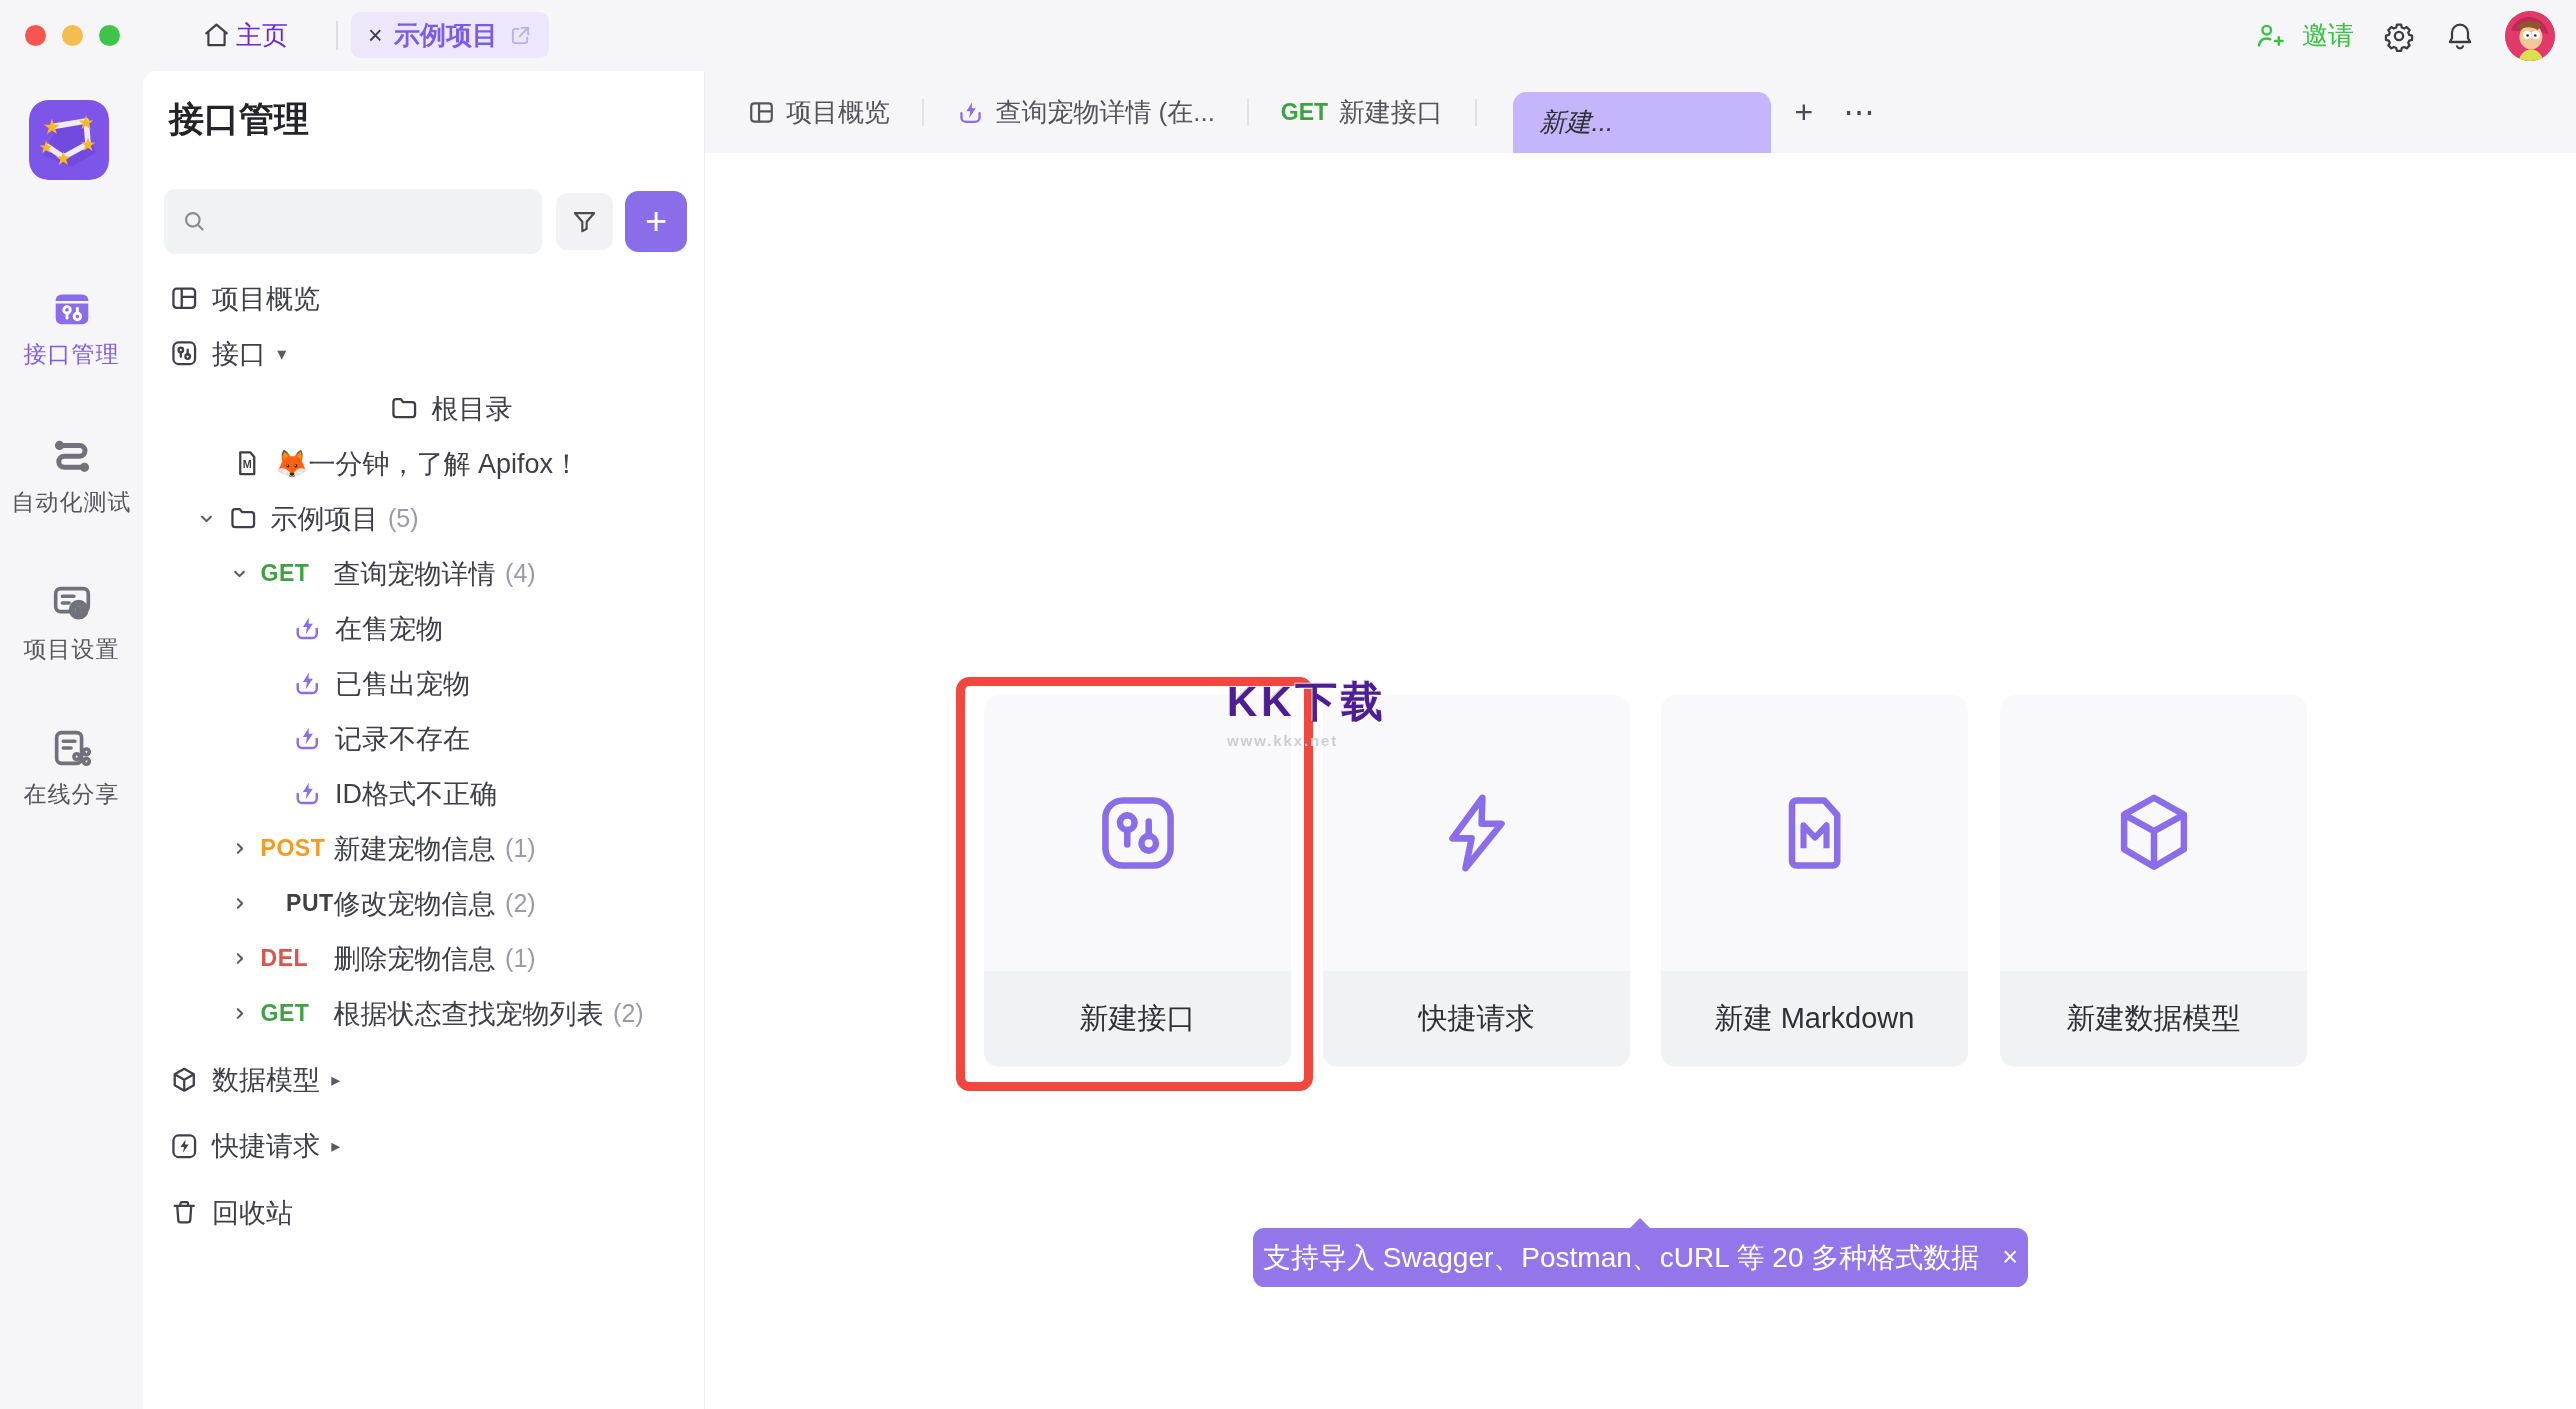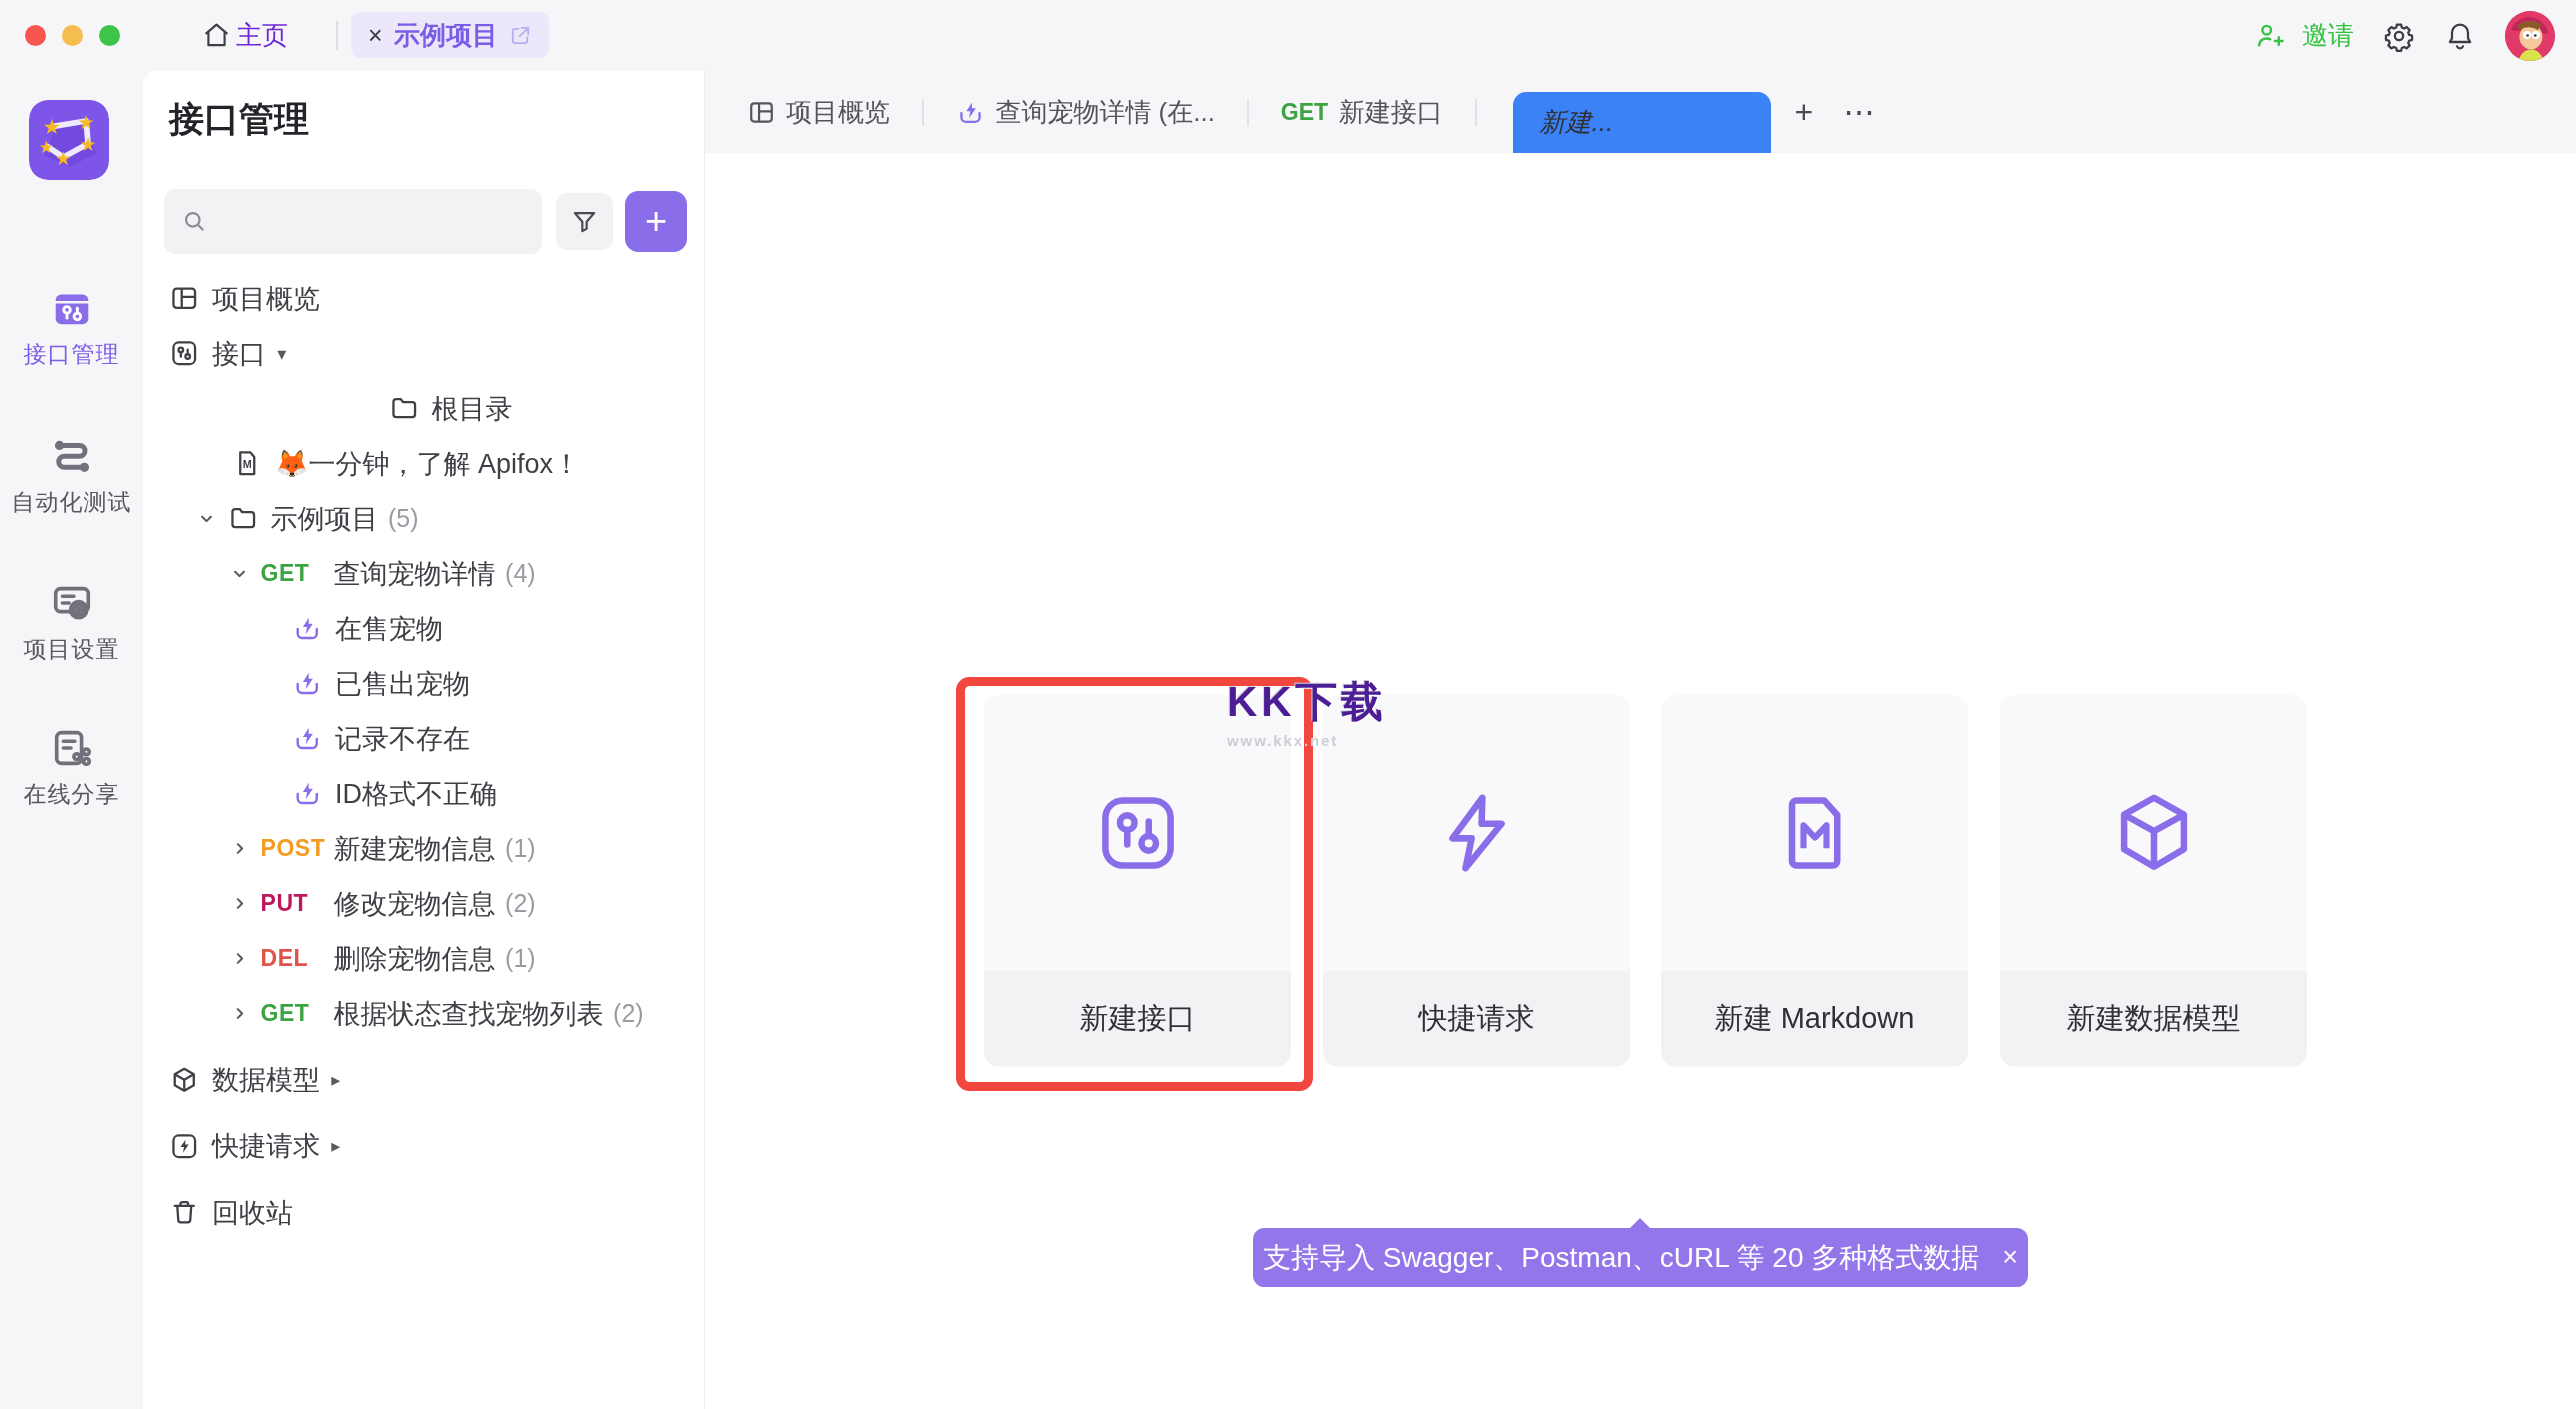--- a/index.html
+++ b/index.html
@@ -36,33 +36,33 @@
   .search-box{position:absolute;left:21px;top:0;width:378px;height:65px;background:#f1f2f4;border:none;border-radius:11.4px;box-sizing:border-box;padding-left:61px;font-size:25px;color:#3f4046;outline:none;}
   .search-ic{position:absolute;left:38px;top:19px;}
   .filter-btn{position:absolute;left:413px;top:3.8px;width:57px;height:57px;background:#f2f2f4;border-radius:11.4px;display:flex;align-items:center;justify-content:center;}
   .add-btn{position:absolute;left:482px;top:1.9px;width:62px;height:61px;background:#8a6de9;border-radius:13.3px;display:flex;align-items:center;justify-content:center;color:#fff;font-size:38px;font-weight:300;line-height:1;}
   .tree{position:absolute;left:0;top:200px;width:100%;}
   .trow{display:flex;align-items:center;height:55px;color:#3f4046;font-size:27px;white-space:nowrap;}
   .trow .cnt{margin-left:9.5px;color:#9b9ba4;font-size:25px;}
   .trow .ticon{margin-right:12.4px;flex:0 0 auto;}
   .trow .chev{width:25px;margin-right:8.6px;flex:0 0 auto;display:flex;justify-content:center;}
   .trow .method{width:73px;font-size:23px;font-weight:700;letter-spacing:0.5px;flex:0 0 auto;}
-  .m-get{color:#3ca342;} .m-post{color:#f59a23;} .m-put{color:#be185d;} .m-del{color:#df5449;}
+  .m-get{color:#3ca342;} .m-post{color:#f59a23;} .m-put{color:#404040;text-align:right;} .m-del{color:#df5449;}
   .lvl0{padding-left:26px;} .lvl1{padding-left:54px;justify-content:center;} .lvl2{padding-left:89px;}
   .lvl1c{padding-left:51px;} .lvl2c{padding-left:84px;} .lvl3{padding-left:149px;}
   .caret{margin-left:11.4px;color:#5a5a62;font-size:18px;}
   .gap-top{margin-top:11.4px;}
 
   
   .main{position:absolute;left:705px;top:0;width:1871px;height:1409px;}
   .tabstrip{position:absolute;left:0;top:71px;width:100%;height:82px;display:flex;align-items:center;}
   .tab{display:flex;align-items:center;gap:10.5px;padding:0 32px;height:82px;color:#54545c;font-size:26px;white-space:nowrap;}
   .tab .tmethod{color:#3ca342;font-weight:700;font-size:23px;}
   .tab-sep{width:1.9px;height:27px;background:#e2e2e6;flex:0 0 auto;}
-  .tab.active{background:#3b82f6;border-radius:13.3px 13.3px 0 0;height:61px;align-self:flex-end;min-width:204px;color:#303036;font-style:italic;padding:0 27px;}
+  .tab.active{background:#c4b5fd;border-radius:13.3px 13.3px 0 0;height:61px;align-self:flex-end;min-width:204px;color:#303036;font-style:italic;padding:0 27px;}
   .tab-btn{width:44px;height:44px;display:flex;align-items:center;justify-content:center;color:#4a4b52;font-size:32px;margin-left:11.4px;}
   .strip-right{position:absolute;right:13.3px;top:91px;display:flex;align-items:center;gap:7.6px;}
   .refresh-btn{width:46px;height:46px;border-radius:50%;background:#8a6de9;display:flex;align-items:center;justify-content:center;}
   .env-pill{display:flex;align-items:center;height:53px;background:#ffffff;border:1.9px solid #e7e7ea;border-radius:11.4px;box-sizing:border-box;}
   .env-main{display:flex;align-items:center;gap:13.3px;padding:0 19px;}
   .env-badge{width:36px;height:36px;border-radius:7.6px;background:#f1edfc;color:#b1a3e4;font-size:23px;display:flex;align-items:center;justify-content:center;}
   .env-name{color:#3c3c43;font-size:26px;}
   .env-chev{color:#b9b9c0;font-size:21px;}
   .env-div{width:1.9px;height:51px;background:#e7e7ea;}
   .menu-btn{width:61px;display:flex;align-items:center;justify-content:center;}

